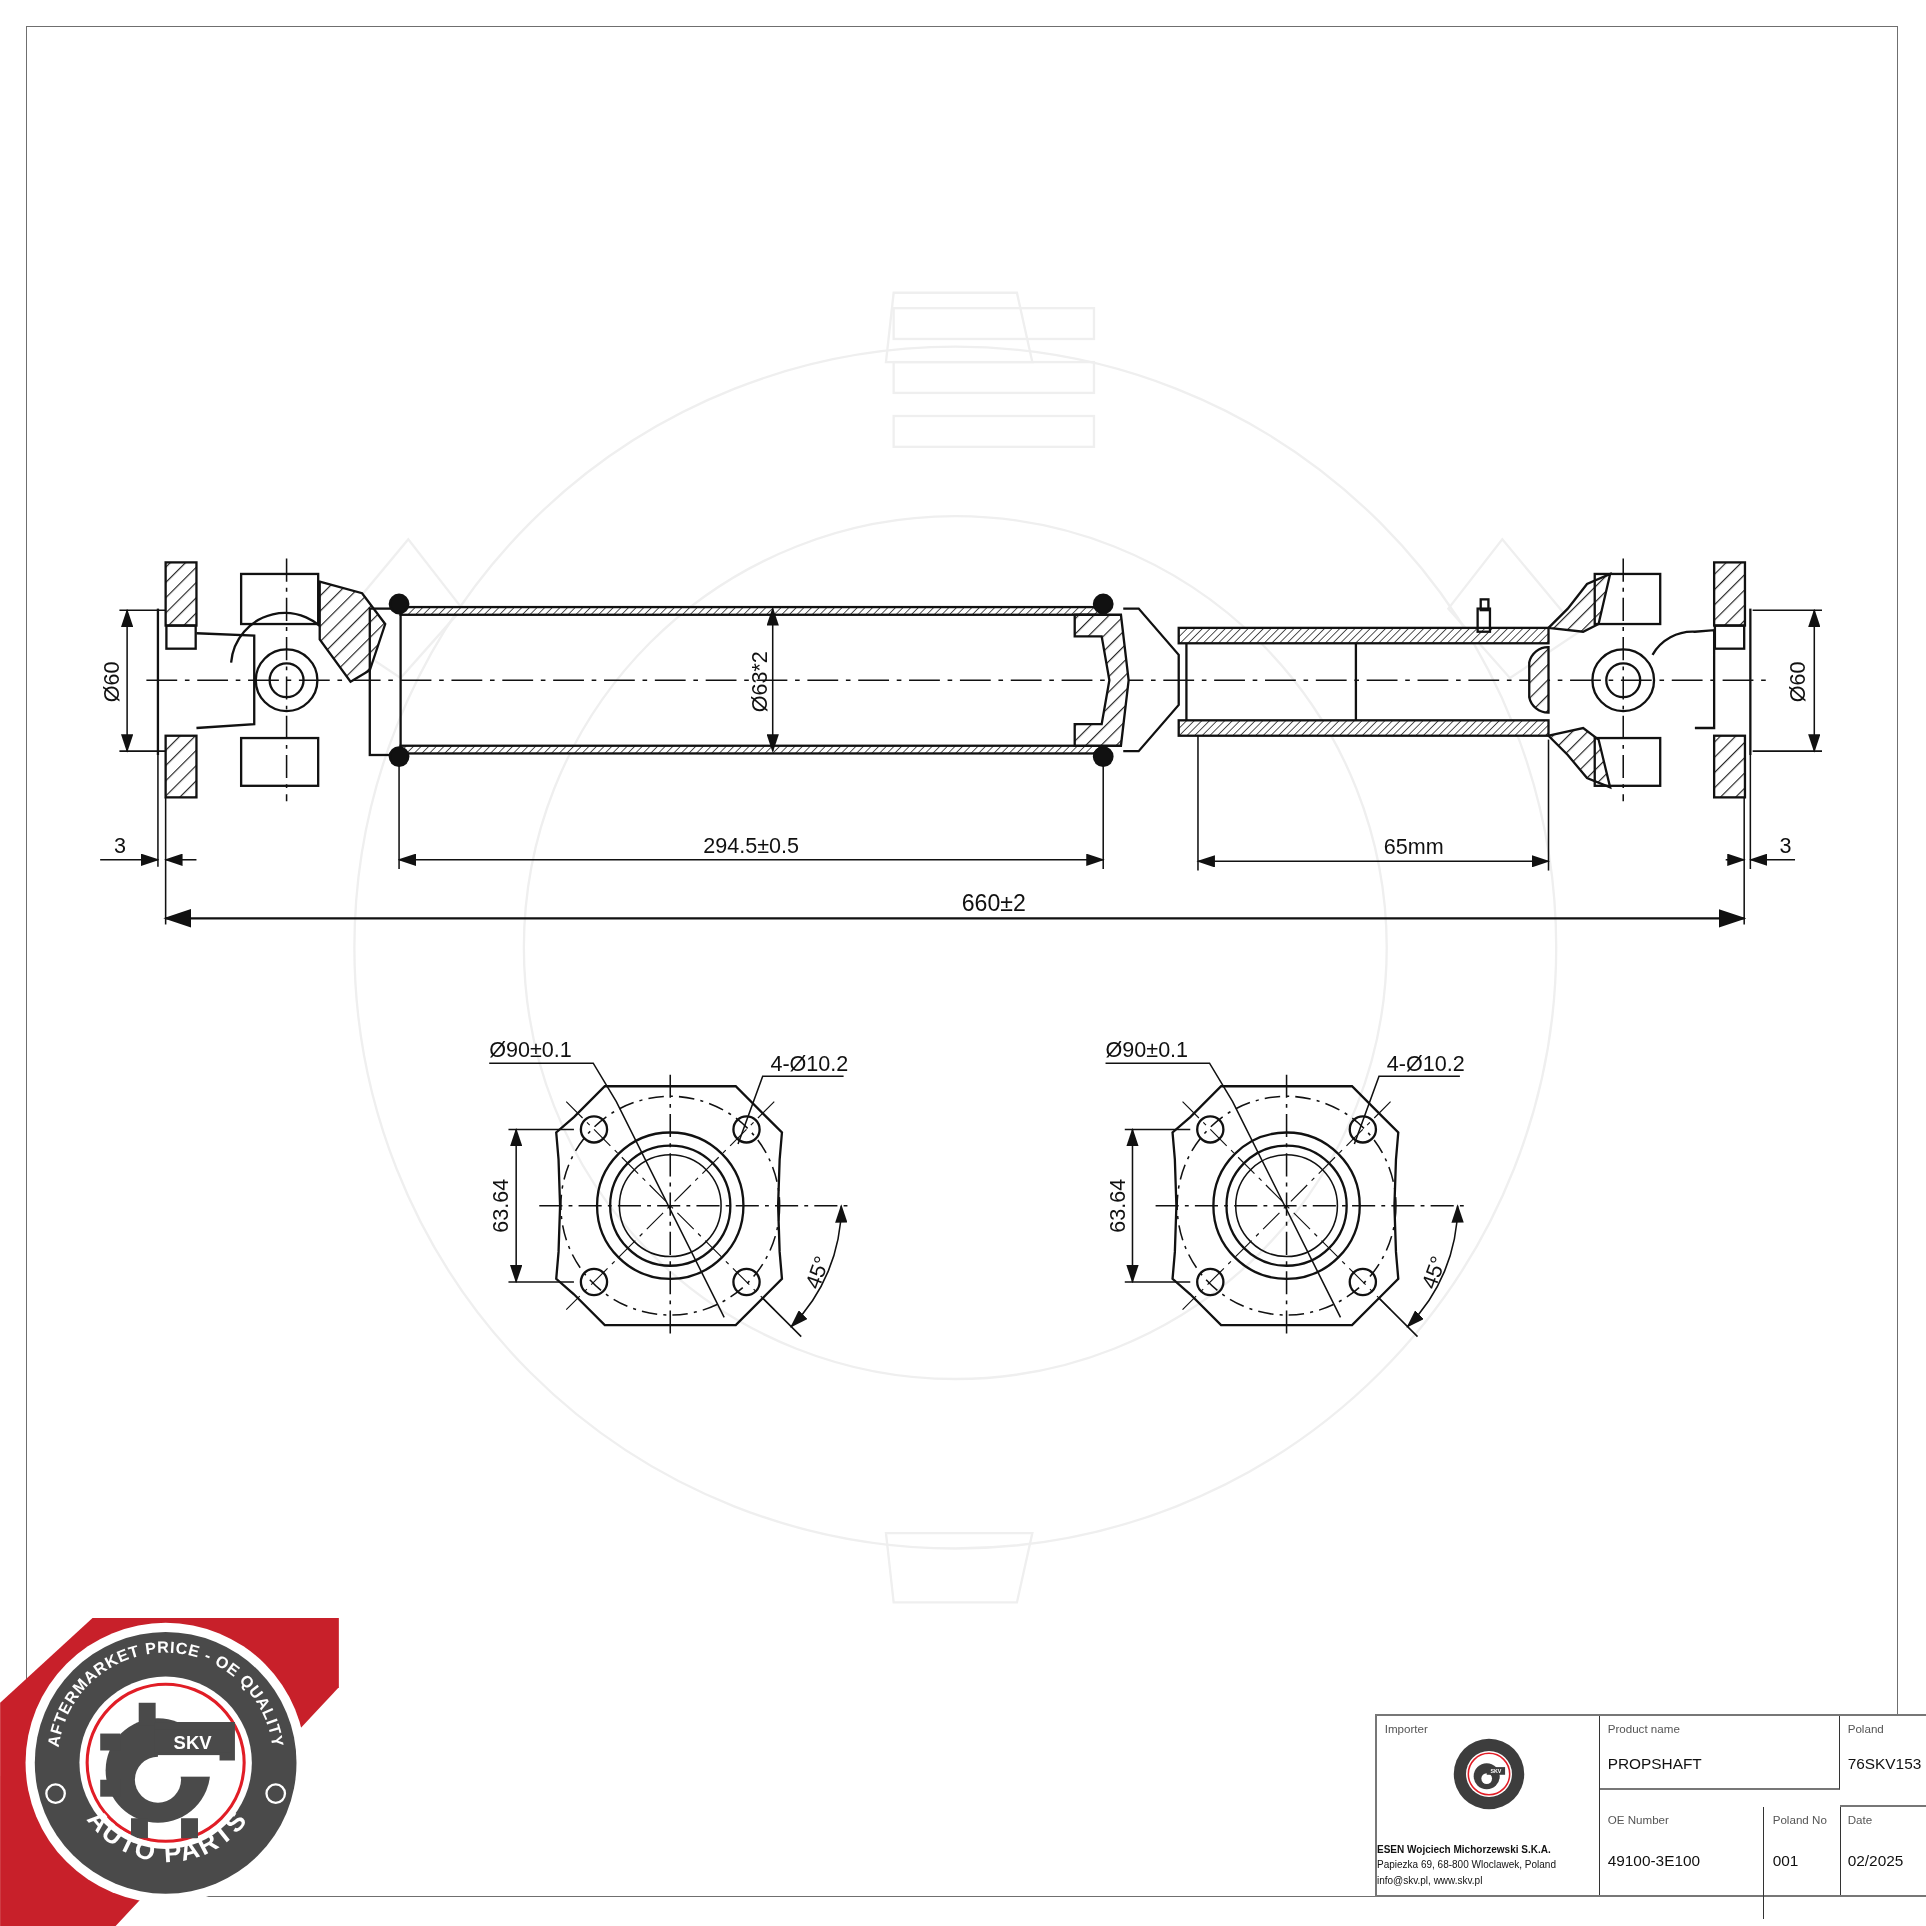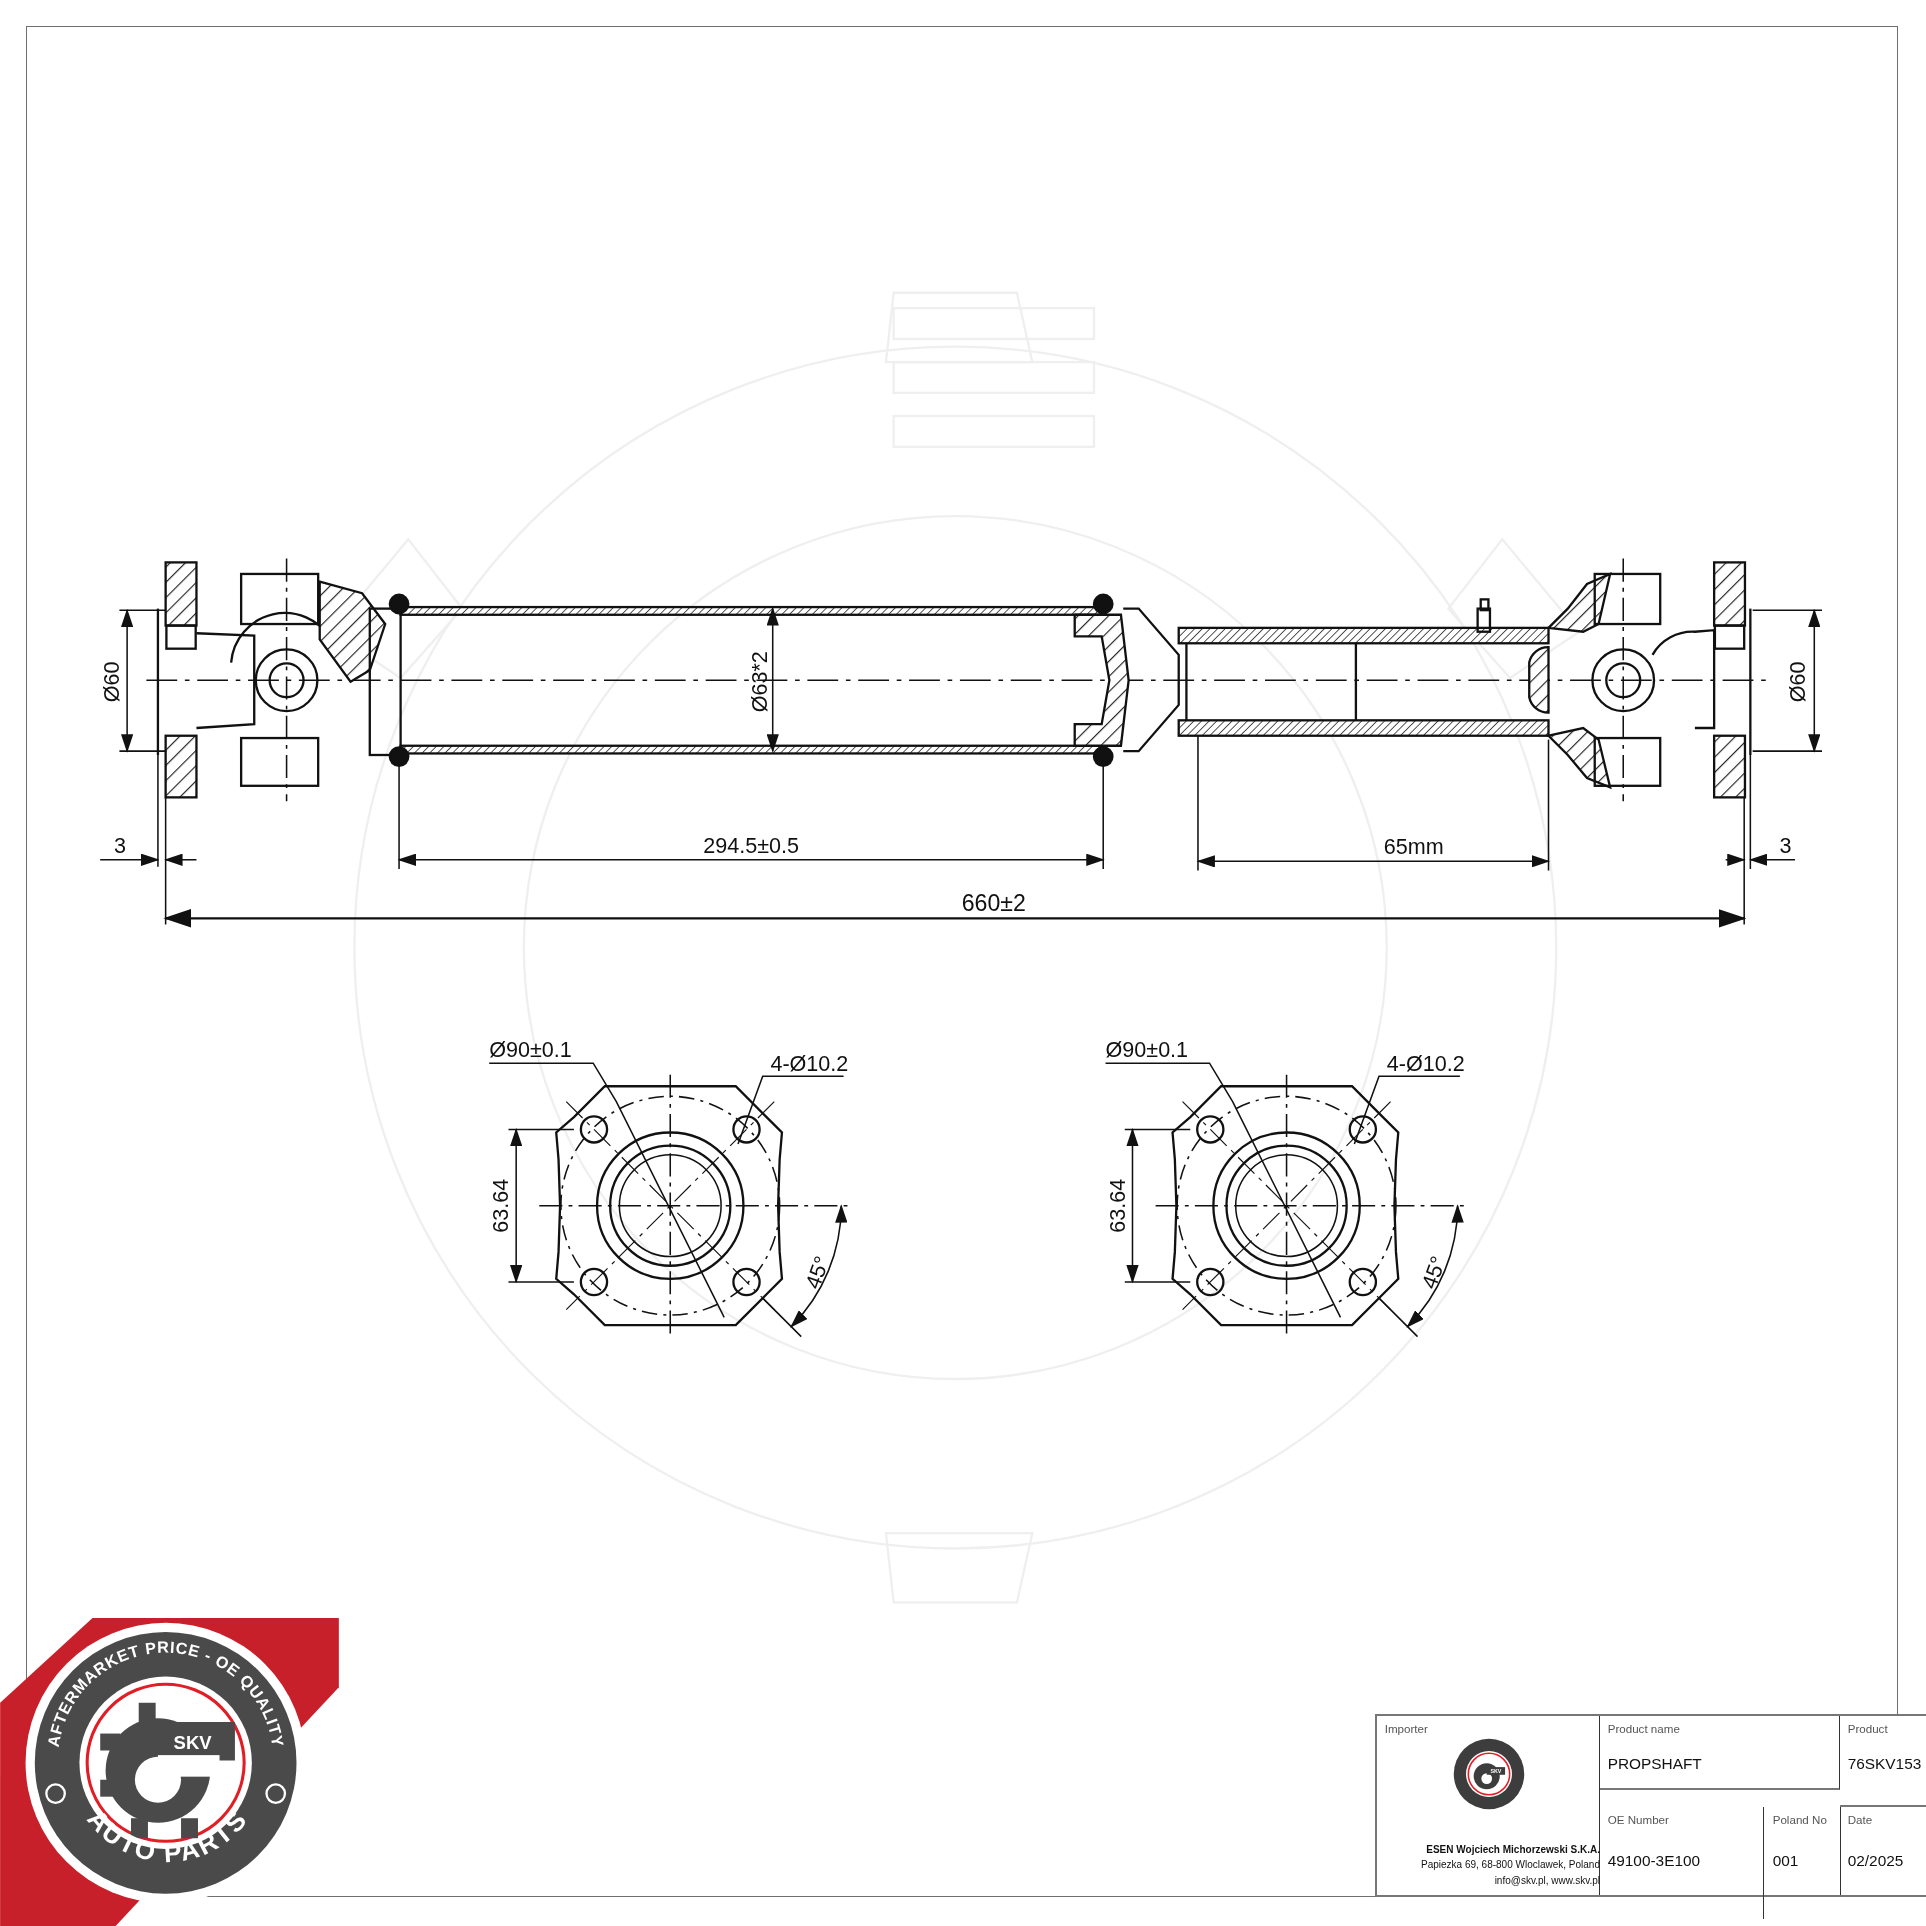--- a/index.html
+++ b/index.html
@@ -22,21 +22,21 @@
             border:2.3px solid #777; box-sizing:border-box; background:#fff;margin-left:32px; }
   .cell { position:absolute; box-sizing:border-box; }
   .cell .lbl { position:absolute; left:7.7px; top:6.2px; font-size:11.6px; color:#555; }
   .cell .val { position:absolute; left:7.7px; font-size:15.4px; color:#111; }
   .c-importer { left:0; top:0; width:223px; height:179px; border-right:1.5px solid #333; }
   .c-product  { left:223px; top:0; width:240px; height:74px; border-right:1.5px solid #333; border-bottom:2.3px solid #777; }
   .c-symbol   { left:463px; top:0; width:89px; height:91px; border-bottom:2.3px solid #777; }
   .c-oe       { left:223px; top:91px; width:164px; height:112px; border-right:1.5px solid #333;text-decoration:underline; }
   .c-diag     { left:388px; top:91px; width:76px; height:88px; border-right:1.5px solid #333; }
   .c-date     { left:463px; top:91px; width:89px; height:88px; }
-  .importer-text { position:absolute; left:0; width:223px; top:126px; text-align:right;
+  .importer-text { position:absolute; left:0; width:223px; top:126px; text-align:left;
                    font-size:10px; line-height:15.4px; color:#111; }
   .importer-text .co { font-weight:bold; }
   .mini-logo { position:absolute; left:76px; top:21.6px; width:72px; height:72px; }
   .seal { position:absolute; left:0; top:1595px; width:339px; height:331px; }
 </style>
 </head>
 <body>
 
 <div id="sheet">
 
@@ -274,21 +274,21 @@
         <div class="co">ESEN Wojciech Michorzewski S.K.A.</div>
         <div>Papiezka 69, 68-800 Wloclawek, Poland</div>
         <div>info@skv.pl, www.skv.pl</div>
       </div>
     </div>
     <div class="cell c-product">
       <span class="lbl">Product name</span>
       <span class="val" style="top:39px">PROPSHAFT</span>
     </div>
     <div class="cell c-symbol">
-      <span class="lbl">Product</span>
+      <span class="lbl">Poland</span>
       <span class="val" style="top:39px">76SKV153</span>
     </div>
     <div class="cell c-oe">
       <span class="lbl">OE Number</span>
       <span class="val" style="top:45px">49100-3E100</span>
     </div>
     <div class="cell c-diag">
       <span class="lbl">Poland No</span>
       <span class="val" style="top:45px">001</span>
     </div>

